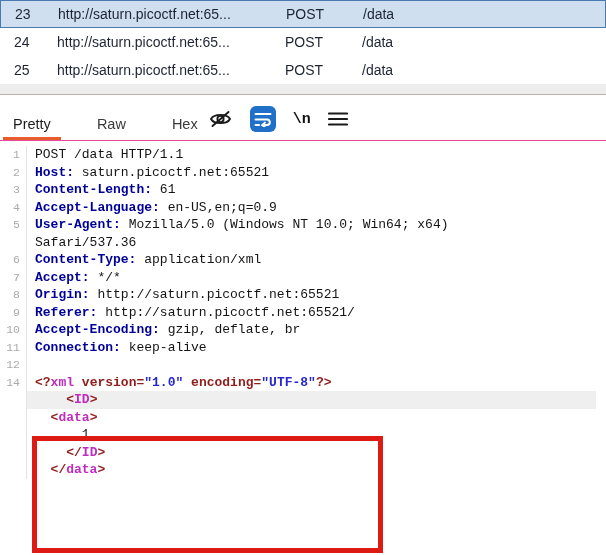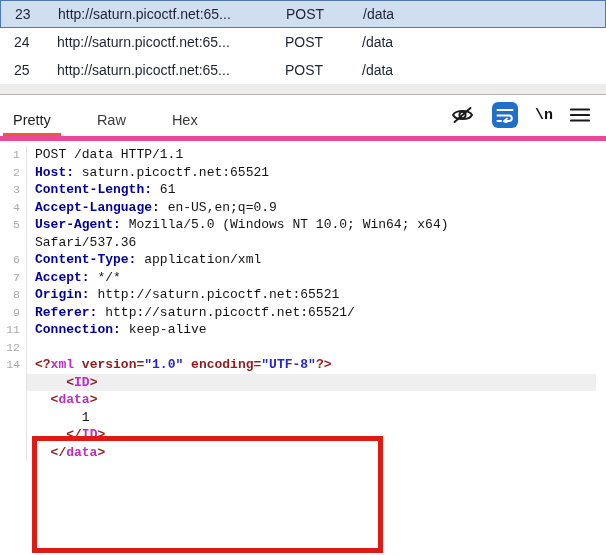--- a/index.html
+++ b/index.html
@@ -18,22 +18,22 @@
   .hrow{display:flex;align-items:center;height:28px;font-size:14px;color:#1d2433;background:#fff;}
   .hrow.selected{background:var(--selection-bg);border:1px solid var(--selection-border);}
   .cell-id{width:57px;padding-left:14px;}
   .cell-url{width:228px;white-space:nowrap;overflow:hidden;}
   .cell-method{width:77px;}
   .cell-path{flex:1;}
   .table-strip{height:11px;background:#ededed;border-bottom:1px solid #b9b0ac;}
 
   
   .req-title{margin:31px 0 0 13px;font-size:16px;font-weight:bold;color:#0b0b0b;}
-  .tabbar{display:flex;align-items:flex-end;justify-content:space-between;
-    margin-top:11px;height:35px;border-bottom:5px solid #ec4899;}
+  .tabbar{display:flex;align-items:flex-end;justify-content:flex-start;
+    margin-top:11px;height:35px;border-bottom:1px solid #ec4899;}
   .tabs{display:flex;align-items:flex-end;height:100%;}
   .tab{padding:0 10px 8px 10px;margin-left:3px;font-size:14.5px;color:#3a3a3a;cursor:default;}
   .tab.active{color:#1d1d1d;border-bottom:3px solid var(--tab-accent);padding-bottom:5px;}
   .tab + .tab{margin-left:26px;margin-top:48px;}
   .toolbar{display:flex;align-items:center;gap:17px;padding:0 16px 8px 0;}
   .tbtn{display:flex;align-items:center;justify-content:center;}
   .wrap-btn{width:26px;height:26px;background:var(--wrap-icon-blue);border-radius:6px;}
   .nl-label{font-family:"Liberation Mono",monospace;font-size:15px;font-weight:bold;color:#111;}
 
   
@@ -152,20 +152,24 @@
       </div>
       <div class="code-line">
         <span class="gutter">8</span>
         <span class="content"><span class="seg-header">Origin:</span><span class="seg-plain"> http://saturn.picoctf.net:65521</span></span>
       </div>
       <div class="code-line">
         <span class="gutter">9</span>
         <span class="content"><span class="seg-header">Referer:</span><span class="seg-plain"> http://saturn.picoctf.net:65521/</span></span>
       </div>
       <div class="code-line">
+        <span class="gutter">10</span>
+        <span class="content"><span class="seg-header">Accept-Encoding:</span><span class="seg-plain"> gzip, deflate, br</span></span>
+      </div>
+      <div class="code-line">
         <span class="gutter">11</span>
         <span class="content"><span class="seg-header">Connection:</span><span class="seg-plain"> keep-alive</span></span>
       </div>
       <div class="code-line">
         <span class="gutter">12</span>
         <span class="content"></span>
       </div>
       <div class="code-line">
         <span class="gutter">14</span>
         <span class="content"><span class="seg-bracket">&lt;?</span><span class="seg-tag">xml</span><span class="seg-plain"> </span><span class="seg-attr">version=</span><span class="seg-val">"1.0"</span><span class="seg-plain"> </span><span class="seg-attr">encoding=</span><span class="seg-val">"UTF-8"</span><span class="seg-bracket">?&gt;</span></span>

